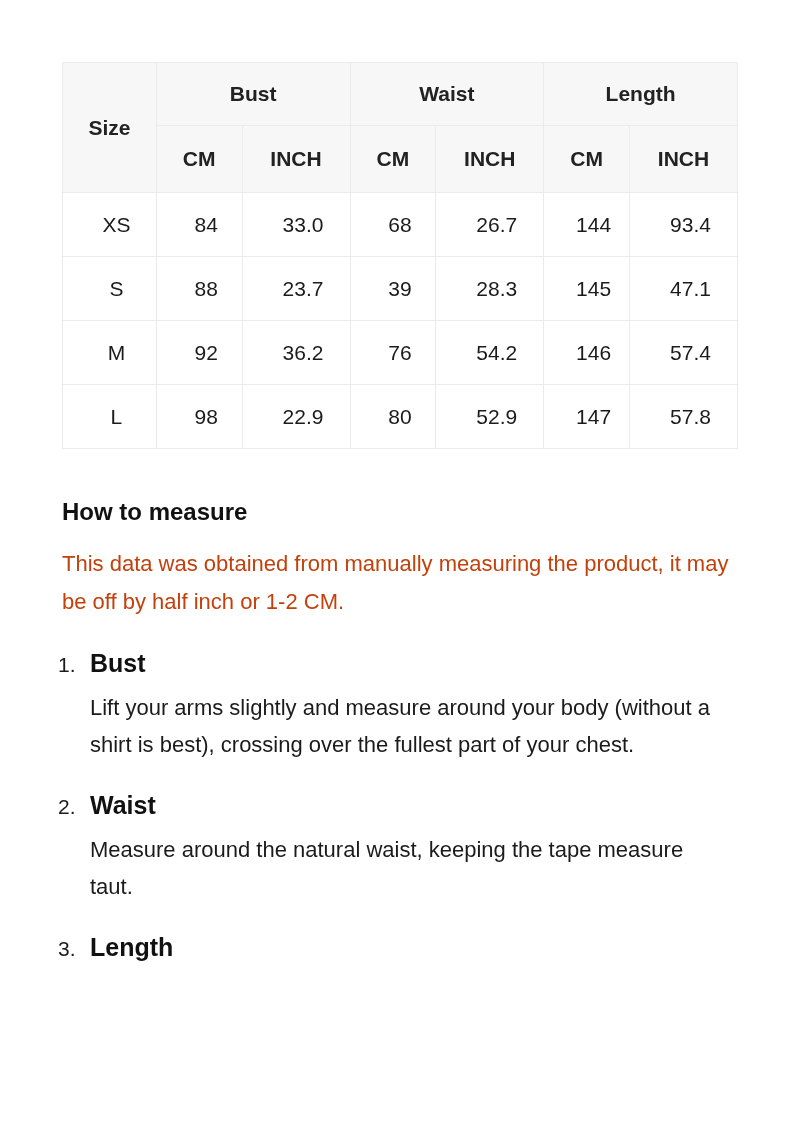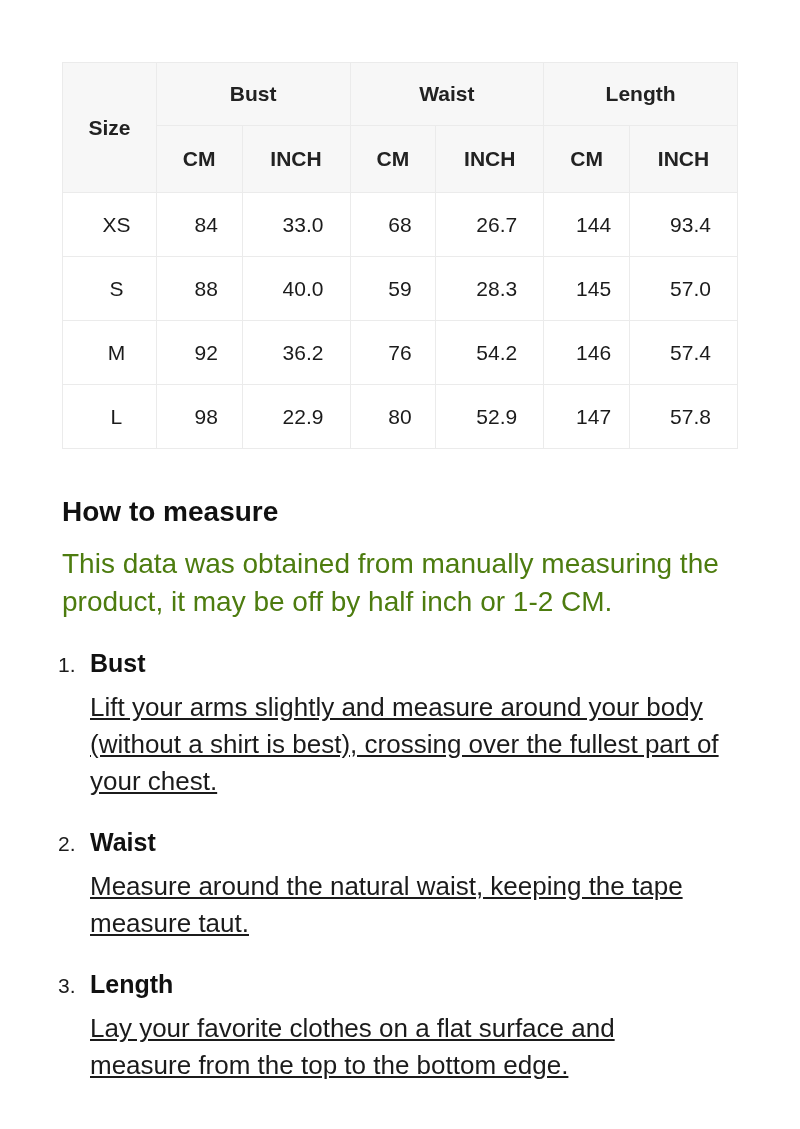--- a/index.html
+++ b/index.html
@@ -45,32 +45,32 @@
     font-weight: normal;
     color: #1b1b1b;
     padding-left: 14px;
   }
   .col-size { width: 93px; }
   .col-cm   { width: 85px; }
   .col-inch { width: 107px; }
 
   
   h2.howto-title {
-    font-size: 28px;
+    font-size: 24px;
     line-height: 34px;
     font-weight: bold;
     margin: 46px 0 0 0;
     color: #111;
   }
   p.howto-intro {
-    font-size: 28px;
+    font-size: 22px;
     line-height: 38px;
     margin: 16px 0 0 0;
     max-width: 680px;
-    color: #4d7c0f;
+    color: #c2410c;
   }
   .steps {
     margin: 26px 0 0 -4px;
   }
   .step { margin-top: 28px; }
   .step-row {
     display: flex;
     align-items: baseline;
   }
   .step-num {
@@ -78,25 +78,24 @@
     font-size: 21px;
     color: #1b1b1b;
   }
   .step-title {
     font-size: 25px;
     font-weight: bold;
     color: #111;
   }
   .step-desc {
     margin: 11px 0 0 32px;
-    font-size: 26px;
+    font-size: 22px;
     line-height: 37px;
     max-width: 632px;
     color: #1b1b1b;
-    text-decoration: underline;
   }
 </style>
 </head>
 <body>
 
 <div class="page">
 
   <table class="size-chart">
     <colgroup>
       <col class="col-size">
@@ -129,25 +128,25 @@
         <td>84</td>
         <td>33.0</td>
         <td>68</td>
         <td>26.7</td>
         <td>144</td>
         <td>93.4</td>
       </tr>
       <tr>
         <td>S</td>
         <td>88</td>
-        <td>40.0</td>
-        <td>59</td>
+        <td>23.7</td>
+        <td>39</td>
         <td>28.3</td>
         <td>145</td>
-        <td>57.0</td>
+        <td>47.1</td>
       </tr>
       <tr>
         <td>M</td>
         <td>92</td>
         <td>36.2</td>
         <td>76</td>
         <td>54.2</td>
         <td>146</td>
         <td>57.4</td>
       </tr>
@@ -183,17 +182,16 @@
         <span class="step-title">Waist</span>
       </div>
       <p class="step-desc">Measure around the natural waist, keeping the tape measure taut.</p>
     </div>
 
     <div class="step">
       <div class="step-row">
         <span class="step-num">3.</span>
         <span class="step-title">Length</span>
       </div>
-      <p class="step-desc">Lay your favorite clothes on a flat surface and measure from the top to the bottom edge.</p>
     </div>
 
   </div>
 </div>
 
 </body></html>

